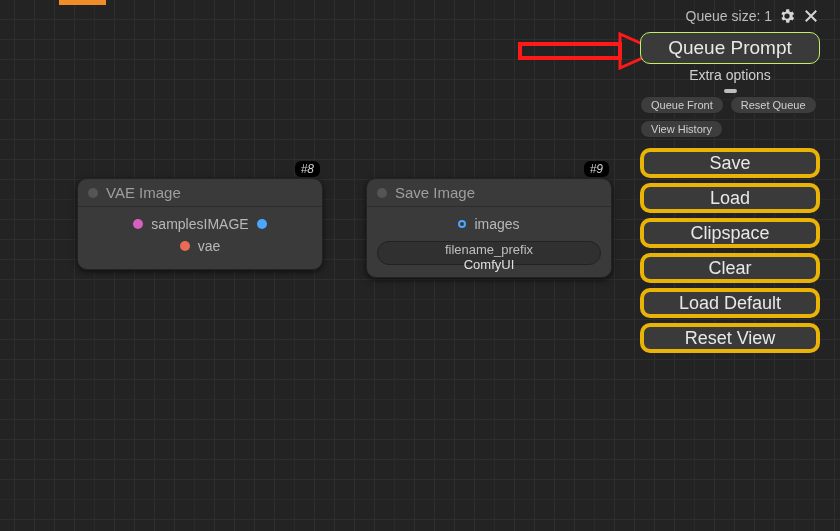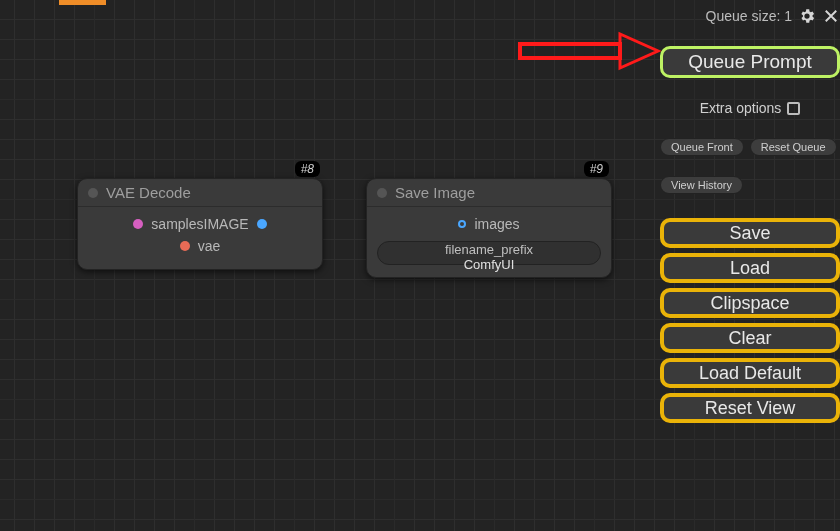--- a/index.html
+++ b/index.html
@@ -63,38 +63,38 @@
   .badge {
     position: absolute;
     top: -18px; right: 2px;
     background: #000;
     color: #d0d0d0;
     font-size: 12px; font-style: italic;
     padding: 1px 6px; border-radius: 6px;
   }
   
   .panel {
-    position: absolute; right: 0; top: 6px;
+    position: absolute; right: 20px; top: 6px;
     width: 180px;
-    display: flex; flex-direction: column; gap: 20px;
+    display: flex; flex-direction: column; gap: 6px;
   }
   .panel-top {
     display: flex; align-items: center; justify-content: flex-end; gap: 6px;
     color: #bcbcbc; font-size: 14px; height: 20px;
   }
   .panel-icon { width: 18px; height: 18px; cursor: pointer; color: #d6d6d6; }
   .btn-big {
-    background: #3a3a3a; border: 3px solid #bef264; border-radius: 10px;
+    background: #3a3a3a; border: 1px solid #bef264; border-radius: 10px;
     color: #e8e8e8; font-size: 19px; height: 32px;
     display: flex; align-items: center; justify-content: center;
     cursor: pointer;
   }
   .extra {
     display: flex; align-items: center; justify-content: center; gap: 6px;
-    color: #cfcfcf; font-size: 14px; height: 20px;
+    color: #cfcfcf; font-size: 14px; height: 20px; flex-direction: column;
   }
   .chk {
     width: 13px; height: 13px; border: 2px solid #bdbdbd; border-radius: 2px;
     display: inline-block;
   }
   .btn-row { display: flex; gap: 6px; }
   .btn-small {
     background: #3d3d3d; border: 1px solid #222; border-radius: 10px;
     color: #cfcfcf; font-size: 11px; height: 18px;
     padding: 0 10px; display: flex; align-items: center; justify-content: center;
@@ -118,21 +118,21 @@
 </head>
 <body>
 
 <div class="canvas"></div>
 <div class="progress-strip"></div>
 
 <div class="node" style="left:77px; top:178px; width:246px;">
   <div class="badge">#8</div>
   <div class="node-title">
     <span class="dot"></span>
-    <span>VAE Decode</span>
+    <span>VAE Image</span>
   </div>
   <div class="node-body">
     <div class="node-row">
       <div class="port-left">
         <span class="port-dot" style="background:#d65fc0"></span>
         <span>samples</span>
       </div>
       <div class="port-right">
         <span>IMAGE</span>
         <span class="port-dot" style="background:#4aa7ff"></span>

